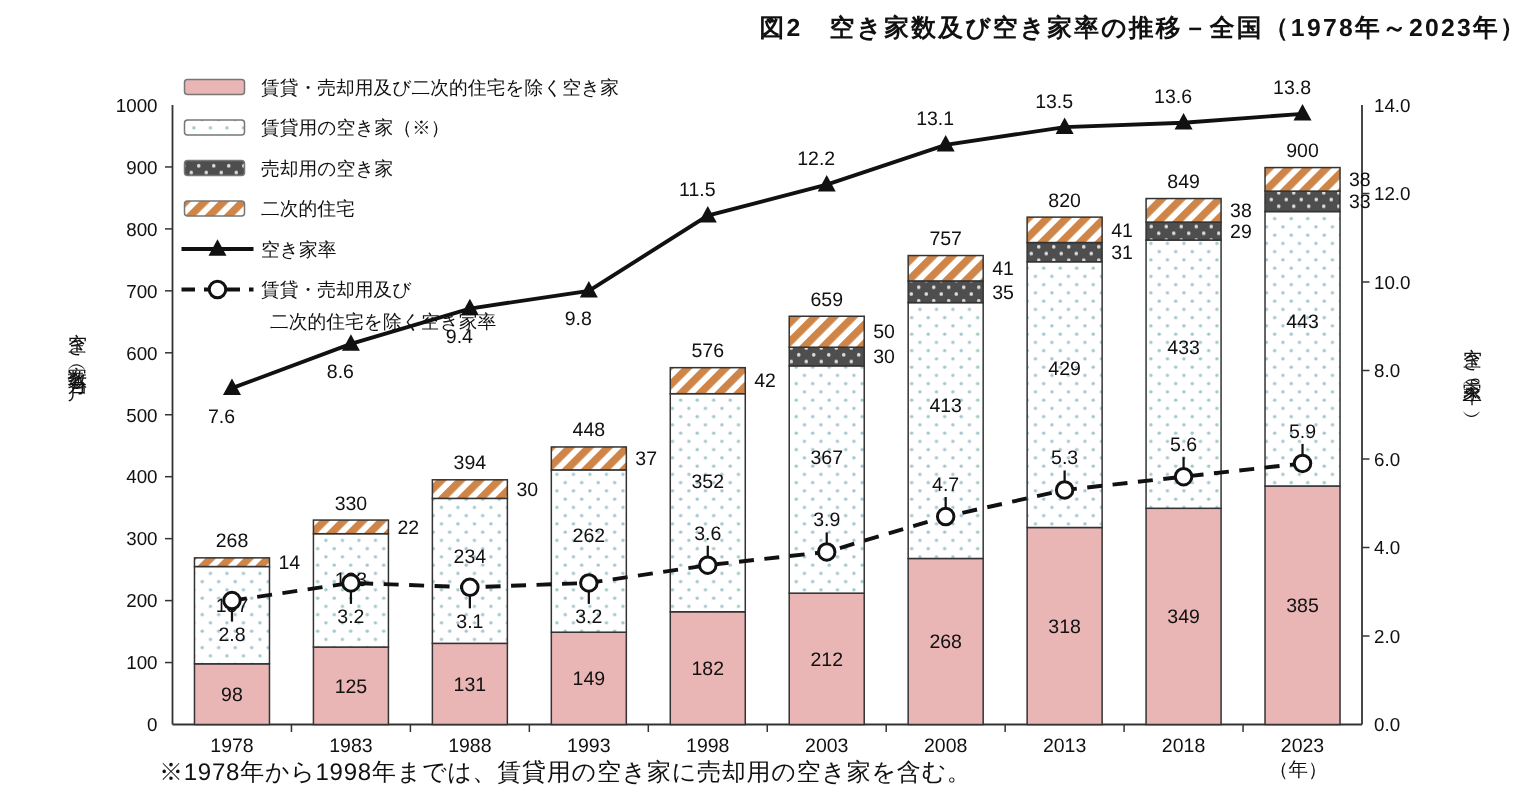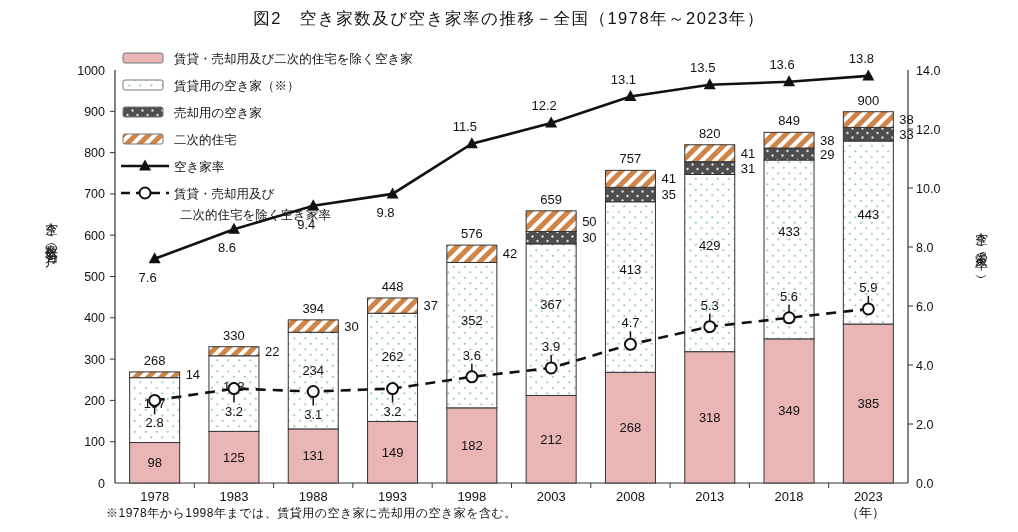--- a/index.html
+++ b/index.html
@@ -1,24 +1,24 @@
 <!DOCTYPE html>
 <html><head>
 <meta charset="utf-8">
 <style>
   html,body{margin:0;padding:0;background:#ffffff;}
   .stage{position:relative;width:1018px;height:532px;background:#ffffff;
          font-family:"Liberation Sans",sans-serif;color:#111;overflow:hidden;}
-  .title{position:absolute;top:8px;left:0;width:100%;text-align:center;
-         font-weight:normal;font-size:16.5px;letter-spacing:1.5px;}
+  .title{position:absolute;top:8px;left:0;width:100%;text-align:right;
+         font-weight:bold;font-size:16.5px;letter-spacing:1.5px;}
   .vlabel{position:absolute;writing-mode:vertical-rl;text-orientation:mixed;
           font-size:13px;letter-spacing:3px;}
   #ylab-left{left:42px;top:212px;}
   #ylab-right{left:972px;top:222px;}
-  .footnote{position:absolute;left:106px;top:505px;font-size:12px;letter-spacing:.5px;}
+  .footnote{position:absolute;left:106px;top:505px;font-size:16px;letter-spacing:.5px;}
   .xunit{position:absolute;left:846px;top:504px;font-size:13px;}
   #chart-svg{position:absolute;left:0;top:0;}
   #chart-svg text{font-family:"Liberation Sans",sans-serif;fill:#111;}
   .num{font-size:13px;}
   .tick{font-size:12.5px;}
   .cat{font-size:13px;}
   .legend-text{font-size:12.5px;}
 </style>
 </head>
 <body>

